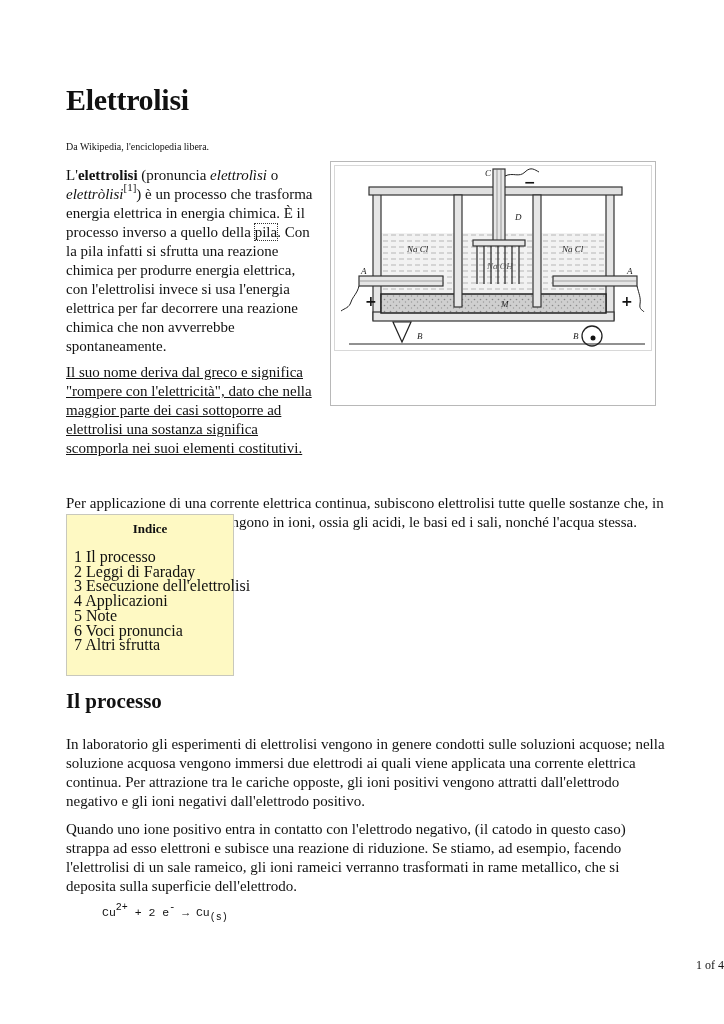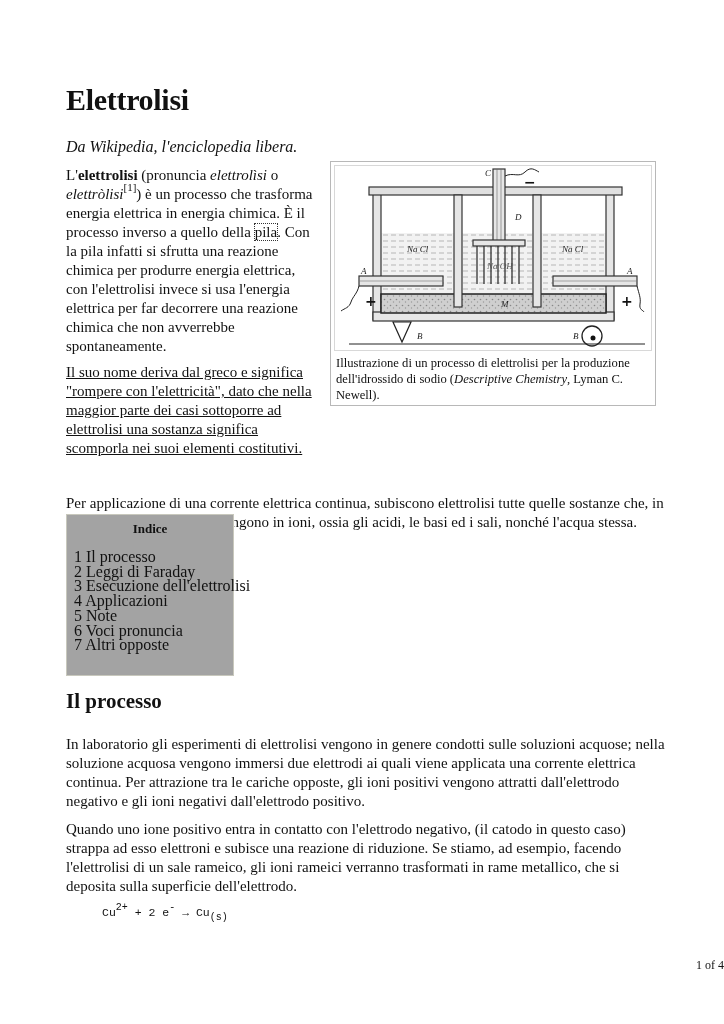--- a/index.html
+++ b/index.html
@@ -23,22 +23,21 @@
     font-size: 30px;
     font-weight: bold;
     letter-spacing: -0.3px;
     line-height: 36px;
   }
   .tagline {
     position: absolute;
     left: 66px;
     top: 139px;
     margin: 0;
-    font-size: 16px;
-    font-style: italic;
+    font-size: 10px;
     line-height: 16px;
   }
   .p {
     font-size: 15px;
     line-height: 19px;
     margin: 0;
   }
   .intro1 {
     position: absolute;
     left: 66px;
@@ -108,21 +107,21 @@
     margin-top: 32px;
   }
   .toc {
     position: absolute;
     left: 66px;
     top: 514px;
     width: 168px;
     height: 162px;
     border: 1px solid #c8c8bd;
     box-sizing: border-box;
-    background: #a3a3a3;
+    background: #fef9c3;
   }
   .toc-title {
     position: absolute;
     left: 0;
     top: 6px;
     width: 100%;
     text-align: center;
     font-weight: bold;
     font-size: 13px;
     line-height: 16px;
@@ -276,35 +275,34 @@
         <text x="82" y="173">B</text>
         <text x="238" y="173">B</text>
       </g>
       <g font-family="DejaVu Sans, sans-serif" font-weight="bold" font-size="14" fill="#111">
         <text x="30" y="140">+</text>
         <text x="286" y="140">+</text>
         <text x="189" y="21">−</text>
       </g>
     </svg>
   </div>
-  <p class="caption"><span>Illustrazione di un processo di elettrolisi per la produzione dell'idrossido di sodio (</span><i>Descriptive Chemistry</i><span>, Lyman C. Newell).</span></p>
 </div>
 
 <p class="p para3">Per applicazione di una corrente elettrica continua, subiscono elettrolisi tutte quelle sostanze che, in soluzione o fuse, si scompongono in ioni, ossia gli acidi, le basi ed i sali, nonché l'acqua stessa.</p>
 
 <div class="toc">
   <div class="toc-title">Indice</div>
   <ul class="toc-list">
     <li><a><span>1</span> <span>Il processo</span></a></li>
     <li><a><span>2</span> <span>Leggi di Faraday</span></a></li>
     <li><a><span>3</span> <span>Esecuzione dell'elettrolisi</span></a></li>
     <li><a><span>4</span> <span>Applicazioni</span></a></li>
     <li><a><span>5</span> <span>Note</span></a></li>
     <li><a><span>6</span> <span>Voci pronuncia</span></a></li>
-    <li><a><span>7</span> <span>Altri opposte</span></a></li>
+    <li><a><span>7</span> <span>Altri sfrutta</span></a></li>
   </ul>
 </div>
 
 <h2 class="section-title">Il processo</h2>
 
 <p class="p para4">In laboratorio gli esperimenti di elettrolisi vengono in genere condotti sulle soluzioni acquose; nella soluzione acquosa vengono immersi due elettrodi ai quali viene applicata una corrente elettrica continua. Per attrazione tra le cariche opposte, gli ioni positivi vengono attratti dall'elettrodo negativo e gli ioni negativi dall'elettrodo positivo.</p>
 <p class="p para5">Quando uno ione positivo entra in contatto con l'elettrodo negativo, (il catodo in questo caso) strappa ad esso elettroni e subisce una reazione di riduzione. Se stiamo, ad esempio, facendo l'elettrolisi di un sale rameico, gli ioni rameici verranno trasformati in rame metallico, che si deposita sulla superficie dell'elettrodo.</p>
 
 <div class="formula"><span>Cu</span><sup>2+</sup><span> + 2 e</span><sup>-</sup><span> → Cu</span><sub>(s)</sub></div>
 

